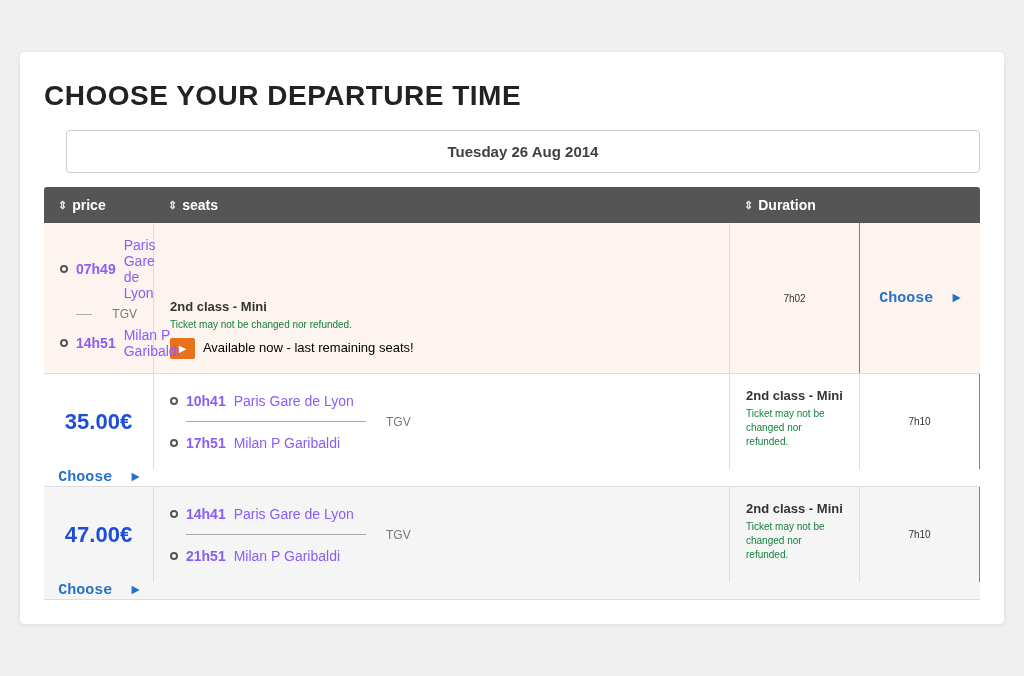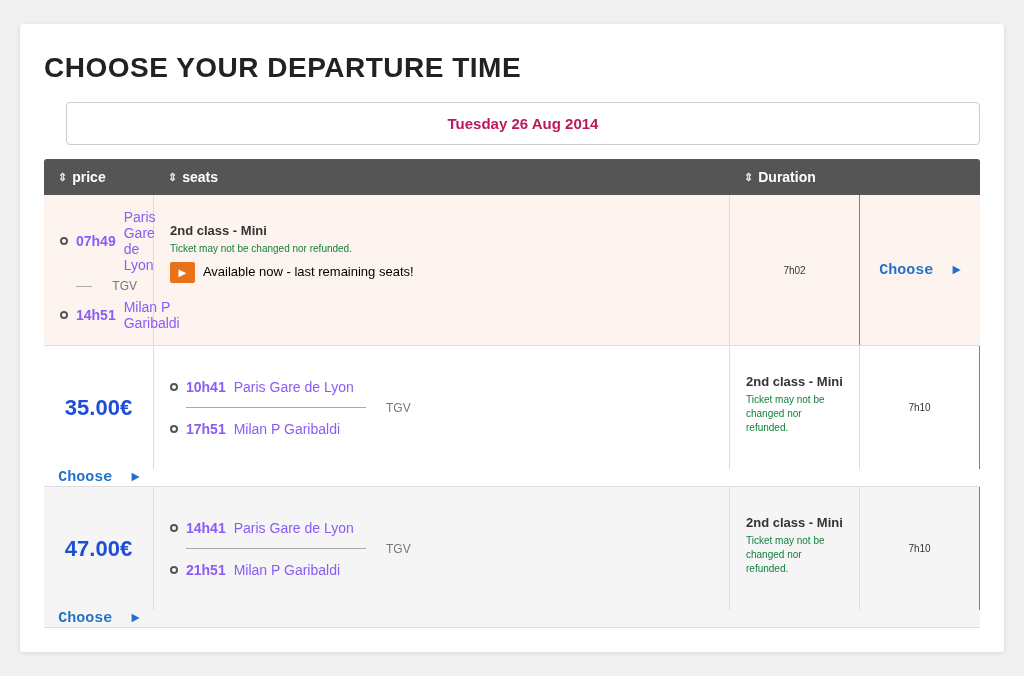--- a/index.html
+++ b/index.html
@@ -26,21 +26,21 @@
       margin-bottom: 18px;
       letter-spacing: 0.5px;
     }
     .date-bar {
       border: 1px solid #ccc;
       border-radius: 4px;
       padding: 12px;
       text-align: center;
       font-weight: bold;
       font-size: 15px;
-      color: #be185d;
+      color: #404040;
       margin-bottom: 14px;
       margin-left: 22px;
     }
     .table-header {
       display: grid;
       grid-template-columns: 110px 1fr 130px 120px;
       background: #555;
       color: #fff;
       font-size: 14px;
       font-weight: bold;
@@ -130,24 +130,24 @@
     }
     .tgv-label {
       font-size: 12px;
       color: #777;
     }
     .time-bold {
       font-weight: bold;
       font-size: 14px;
     }
     .info-col {
-      padding: 28px 16px;
+      padding: 14px 16px;
       display: flex;
       flex-direction: column;
-      justify-content: flex-start;
+      justify-content: flex-end;
       border-right: 1px solid #ddd;
       font-size: 13px;
       color: #333;
     }
     .class-label {
       font-weight: bold;
       margin-bottom: 4px;
     }
     .ticket-note {
       color: #15803d;

